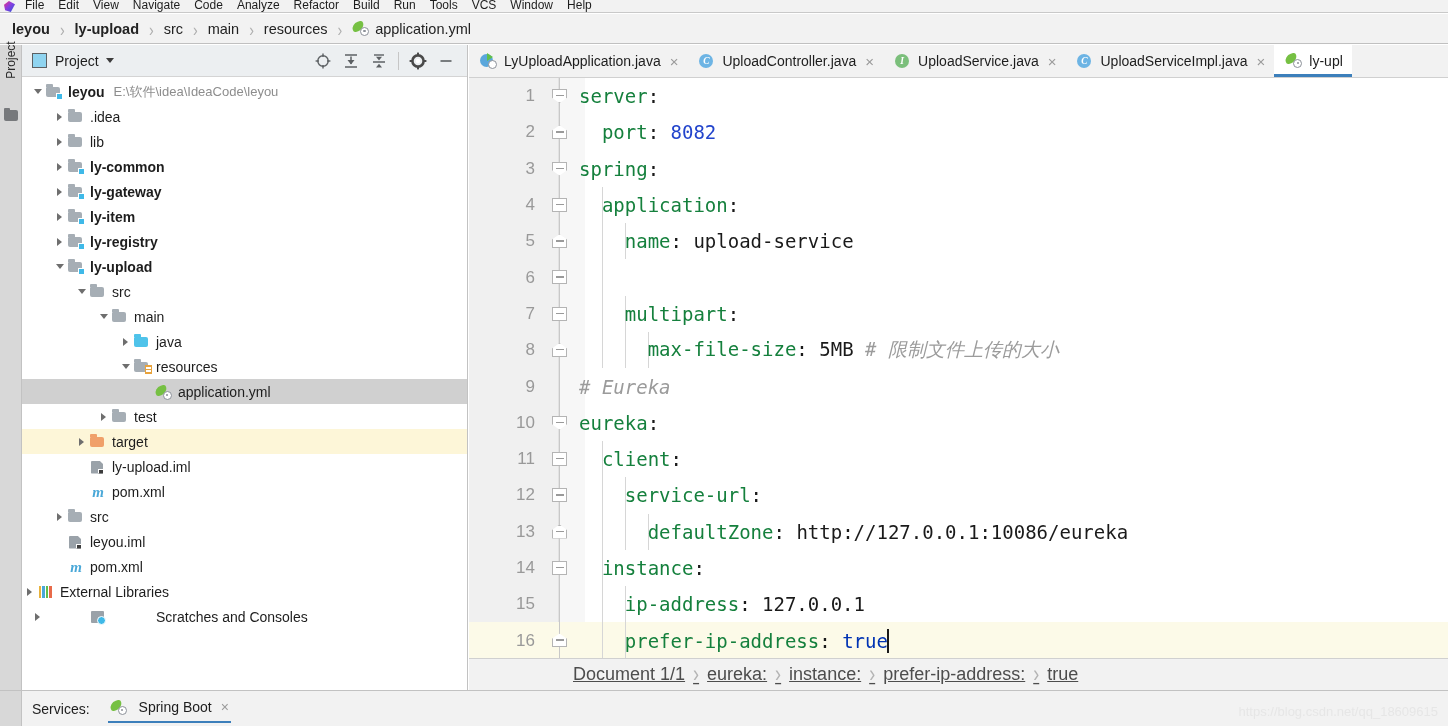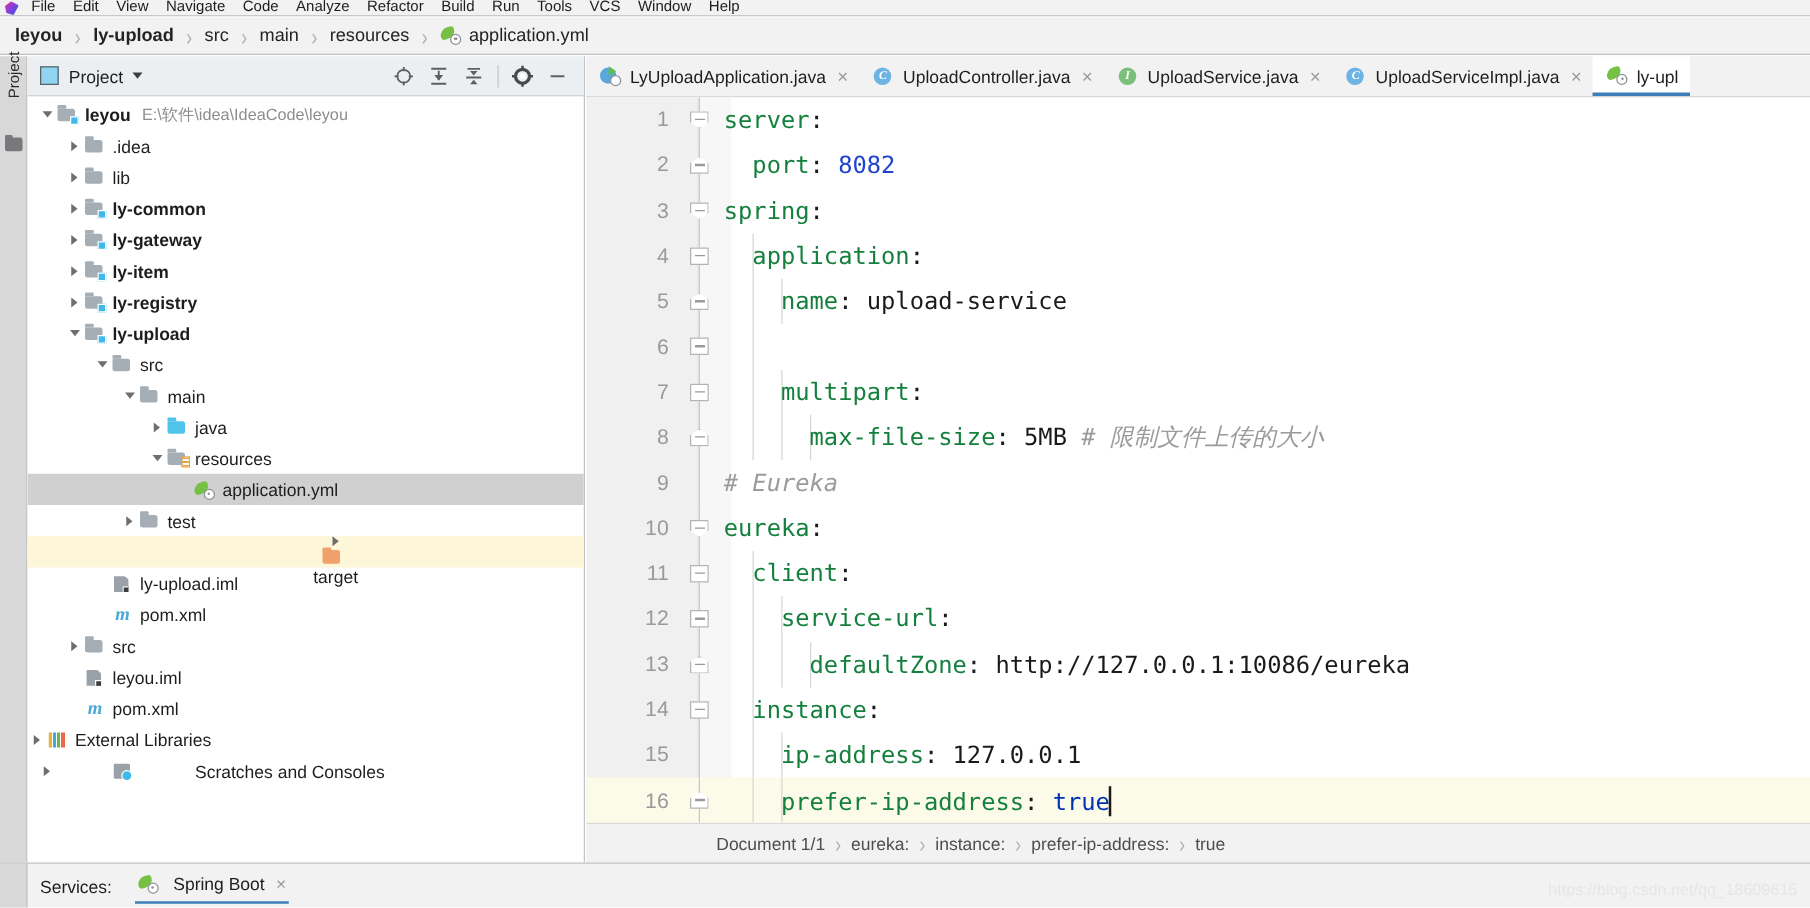--- a/index.html
+++ b/index.html
@@ -220,21 +220,21 @@
   .trow {
     height: 25px;
     display: flex;
     align-items: center;
     font-size: 14px;
     color: #1d1d1d;
     white-space: nowrap;
     padding-right: 4px;
   }
   .trow.selected { background: #d0d0d0; }
-  .trow.highlight { background: #fdf6d8; flex-direction: column; }
+  .trow.highlight { background: #fdf6d8; }
   .tarrow {
     width: 15px;
     flex: 0 0 auto;
     display: flex;
     align-items: center;
     justify-content: center;
     color: #6e6e6e;
     font-size: 11px;
   }
   .tarrow .chev-r {
@@ -549,23 +549,24 @@
   }
 
   
   .ed-crumb {
     height: 32px;
     background: #f2f2f2;
     border-top: 1px solid #d0d0d0;
     display: flex;
     align-items: center;
     padding-left: 104px;
-    font-size: 14px;
+    font-size: 18px;
     color: #4d4d4d;
     box-sizing: border-box;
+    text-decoration: underline;
   }
   .ed-crumb .sep2 {
     color: #b4b4b4;
     padding: 0 8px;
     transform: scaleY(1.3);
   }
 
   
   .bottombar {
     position: absolute;

